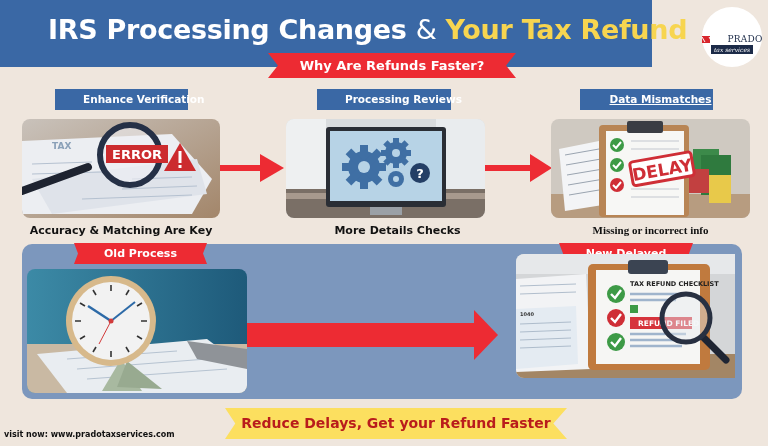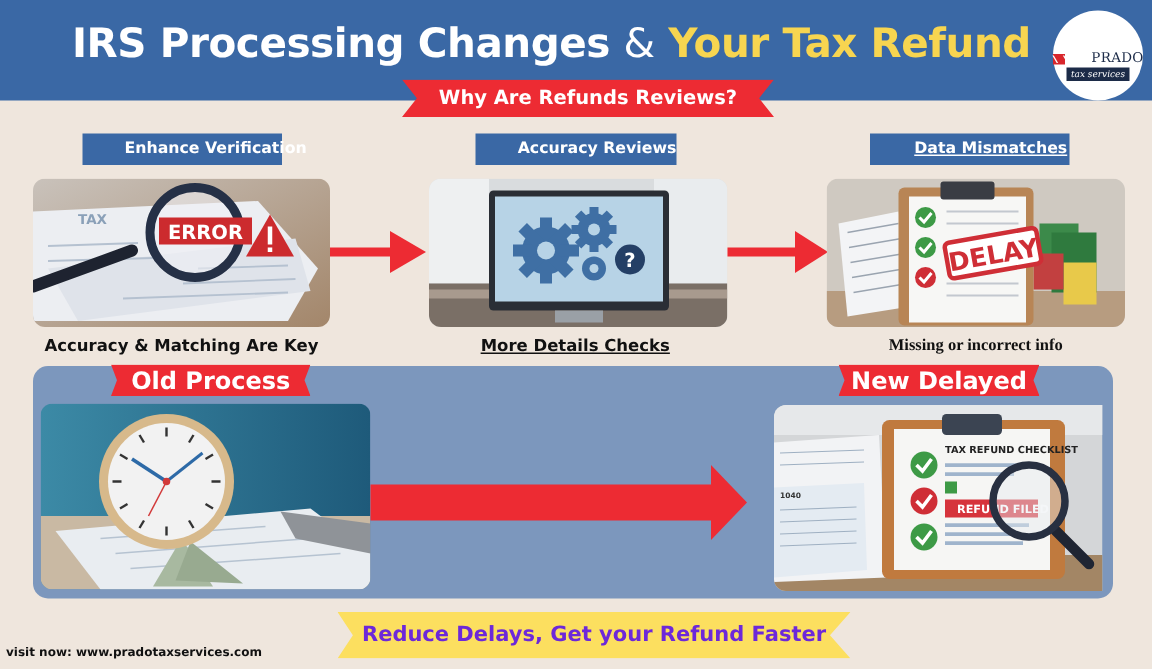--- a/index.html
+++ b/index.html
@@ -1,19 +1,19 @@
 <!DOCTYPE html>
 <html><head>
 <meta charset="utf-8">
 <style>
   * { box-sizing: border-box; margin: 0; padding: 0; }
   html, body { width: 768px; height: 446px; overflow: hidden; }
   body { background: #efe6dd; font-family: "DejaVu Sans", "Liberation Sans", sans-serif; position: relative; }
 
-  .header { position: absolute; left: 0; top: 0; width: 768px; height: 67px; background: #3a68a5; padding-left: 11px; }
+  .header { position: absolute; left: 0; top: 0; width: 652px; height: 67px; background: #3a68a5; padding-left: 11px; }
   .title { position: absolute; left: 48px; top: 14px; font-size: 27px; font-weight: bold; color: #ffffff; letter-spacing: -0.3px; white-space: nowrap; }
   .title .amp { font-weight: normal; }
   .title .accent { color: #f7d550; }
 
   .logo { position: absolute; left: 702px; top: 7px; width: 60px; height: 60px; border-radius: 50%; background: #ffffff; display: flex; flex-direction: column; align-items: center; justify-content: center; }
   .logo-top { display: flex; align-items: center; gap: 18px; margin-top: 14px; }
   .logo-mark { width: 8px; height: 7px; background: #d8262c; position: relative; }
   .logo-mark::after { content: ""; position: absolute; left: 1px; top: 1px; width: 6px; height: 5px; border: 1px solid #fff; border-width: 0 1px; transform: skewX(30deg); }
   .logo-name { font-family: "DejaVu Serif", "Liberation Serif", serif; font-size: 9px; color: #1c2b48; letter-spacing: 0.2px; }
   .logo-sub { margin-top: 1px; background: #1c2b48; color: #fff; font-family: "DejaVu Serif", serif; font-style: italic; font-size: 6px; padding: 0 3px; line-height: 9px; }
@@ -24,23 +24,23 @@
 
   .tag { position: absolute; height: 21px; background: #3a68a5; color: #fff; font-size: 10.5px; font-weight: bold; line-height: 21px; text-align: center; white-space: nowrap; padding-left: 28px; }
 
   .card { position: absolute; border-radius: 8px; overflow: hidden; }
   .caption { position: absolute; font-size: 11px; font-weight: bold; color: #111; text-align: center; white-space: nowrap; }
 
   .arrow-shaft { position: absolute; background: #ed2b33; }
   .arrow-head { position: absolute; width: 0; height: 0; border-style: solid; border-color: transparent transparent transparent #ed2b33; }
 
   .panel { position: absolute; left: 22px; top: 244px; width: 720px; height: 155px; background: #7c97bd; border-radius: 10px; }
-  .ribbon-sub { height: 21px; font-size: 16px; line-height: 21px;
+  .ribbon-sub { height: 21px; font-size: 11px; line-height: 21px;
     clip-path: polygon(0 0, 100% 0, 97% 50%, 100% 100%, 0 100%, 3% 50%); }
-  .banner-yellow { position: absolute; left: 225px; top: 408px; width: 167px; height: 31px; background: #fcdf5f; color: #6d28d9;
+  .banner-yellow { position: absolute; left: 225px; top: 408px; width: 167px; height: 31px; background: #fcdf5f; color: #b91c1c;
     font-weight: bold; font-size: 14px; line-height: 31px; text-align: center; white-space: nowrap;
     clip-path: polygon(0 0, 100% 0, 96% 50%, 100% 100%, 0 100%, 3% 50%); }
   .footer { position: absolute; left: 4px; top: 430px; font-size: 8px; font-weight: bold; color: #111; white-space: nowrap; text-align: right; }
 
   svg { display: block; }
 </style>
 </head>
 <body>
 
 <div class="header">
@@ -52,21 +52,21 @@
 </div>
 
 <div class="logo">
   <div class="logo-top">
     <span class="logo-mark"></span>
     <span class="logo-name">PRADO</span>
   </div>
   <div class="logo-sub">tax services</div>
 </div>
 
-<div class="ribbon ribbon-main">Why Are Refunds Reviews?</div>
+<div class="ribbon ribbon-main">Why Are Refunds Faster?</div>
 
 <div class="tag" style="left:55px; top:89px; width:133px;">Enhance Verification</div>
 <div class="card" style="left:22px; top:119px; width:198px; height:99px;">
   <svg width="198" height="99" viewBox="0 0 198 99">
     <defs>
       <linearGradient id="g1" x1="0" y1="0" x2="1" y2="1">
         <stop offset="0" stop-color="#c9c2bb"></stop>
           <stop offset="1" stop-color="#a3866a"></stop>
       </linearGradient>
     </defs>
@@ -88,21 +88,21 @@
     <polygon points="158,24 174,52 142,52" fill="#cc2b2e"></polygon>
     <rect x="156.5" y="32" width="3" height="12" fill="#fff"></rect>
     <rect x="156.5" y="46" width="3" height="3" fill="#fff"></rect>
   </svg>
 </div>
 <div class="caption" style="left:22px; top:224px; width:198px;">Accuracy &amp; Matching Are Key</div>
 
 <div class="arrow-shaft" style="left:220px; top:165px; width:44px; height:6px;"></div>
 <div class="arrow-head" style="left:260px; top:154px; border-width:14px 0 14px 24px;"></div>
 
-<div class="tag" style="left:317px; top:89px; width:134px;">Accuracy Reviews</div>
+<div class="tag" style="left:317px; top:89px; width:134px;">Processing Reviews</div>
 <div class="card" style="left:286px; top:119px; width:199px; height:99px;">
   <svg width="199" height="99" viewBox="0 0 199 99">
     <rect width="199" height="99" fill="#d9dcde"></rect>
     <rect x="0" y="0" width="40" height="70" fill="#eef0f1"></rect>
     <rect x="150" y="0" width="49" height="70" fill="#e9ecee"></rect>
     <rect x="0" y="70" width="199" height="29" fill="#7a6f66"></rect>
     <rect x="0" y="74" width="199" height="6" fill="#a89a8e"></rect>
     <rect x="40" y="8" width="120" height="80" rx="3" fill="#2a2e35"></rect>
     <rect x="44" y="12" width="112" height="70" fill="#b7d3e6"></rect>
     <rect x="84" y="88" width="32" height="8" fill="#9aa0a6"></rect>
@@ -121,21 +121,21 @@
       <rect x="107" y="19" width="6" height="30" transform="rotate(45 110 34)"></rect>
       <rect x="107" y="19" width="6" height="30" transform="rotate(-45 110 34)"></rect>
     </g>
     <circle cx="78" cy="48" r="6" fill="#b7d3e6"></circle>
     <circle cx="110" cy="34" r="4" fill="#b7d3e6"></circle>
     <circle cx="110" cy="60" r="3" fill="#b7d3e6"></circle>
     <circle cx="134" cy="54" r="10" fill="#243f66"></circle>
     <text x="134" y="59" text-anchor="middle" font-size="13" font-weight="bold" fill="#fff" font-family="DejaVu Sans, sans-serif">?</text>
   </svg>
 </div>
-<div class="caption" style="left:284px; top:224px; width:199px;text-decoration:underline;">More Details Checks</div>
+<div class="caption" style="left:298px; top:224px; width:199px;">More Details Checks</div>
 
 <div class="arrow-shaft" style="left:485px; top:165px; width:62px; height:6px;"></div>
 <div class="arrow-head" style="left:530px; top:154px; border-width:14px 0 14px 22px;"></div>
 
 <div class="tag" style="left:580px; top:89px; width:133px;text-decoration:underline;">Data Mismatches</div>
 <div class="card" style="left:551px; top:119px; width:199px; height:99px;">
   <svg width="199" height="99" viewBox="0 0 199 99">
     <rect width="199" height="99" fill="#cfc9c1"></rect>
     <rect x="0" y="75" width="199" height="24" fill="#b79c80"></rect>
     <polygon points="8,30 48,22 58,85 14,92" fill="#f3f4f6"></polygon>
@@ -218,21 +218,21 @@
     <line x1="84" y1="52" x2="61" y2="37" stroke="#2d6aa7" stroke-width="2.4"></line>
     <line x1="84" y1="52" x2="108" y2="33" stroke="#2d6aa7" stroke-width="2"></line>
     <line x1="84" y1="52" x2="72" y2="75" stroke="#d23a3a" stroke-width="1"></line>
     <circle cx="84" cy="52" r="2.5" fill="#d23a3a"></circle>
   </svg>
 </div>
 
 <div class="arrow-shaft" style="left:247px; top:323px; width:230px; height:24px;"></div>
 <div class="arrow-head" style="left:474px; top:310px; border-width:25px 0 25px 24px;"></div>
 
-<div class="card" style="left:516px; top:270px; width:230px; height:124px;">
+<div class="card" style="left:516px; top:254px; width:230px; height:124px;">
   <svg width="219" height="124" viewBox="0 0 219 124">
     <rect width="219" height="124" fill="#d4d6d8"></rect>
     <rect x="0" y="0" width="219" height="20" fill="#e6e8ea"></rect>
     <rect x="0" y="100" width="219" height="24" fill="#a38665"></rect>
     <polygon points="0,25 70,20 75,115 0,118" fill="#f2f3f5"></polygon>
     <polygon points="0,55 60,52 62,110 0,115" fill="#e4ebf2"></polygon>
     <text x="4" y="62" font-size="5" fill="#333" font-family="DejaVu Sans, sans-serif" font-weight="bold">1040</text>
     <g stroke="#9fb0c2" stroke-width="0.8">
         <line x1="4" y1="32" x2="60" y2="30"></line>
         <line x1="4" y1="40" x2="60" y2="38"></line>

